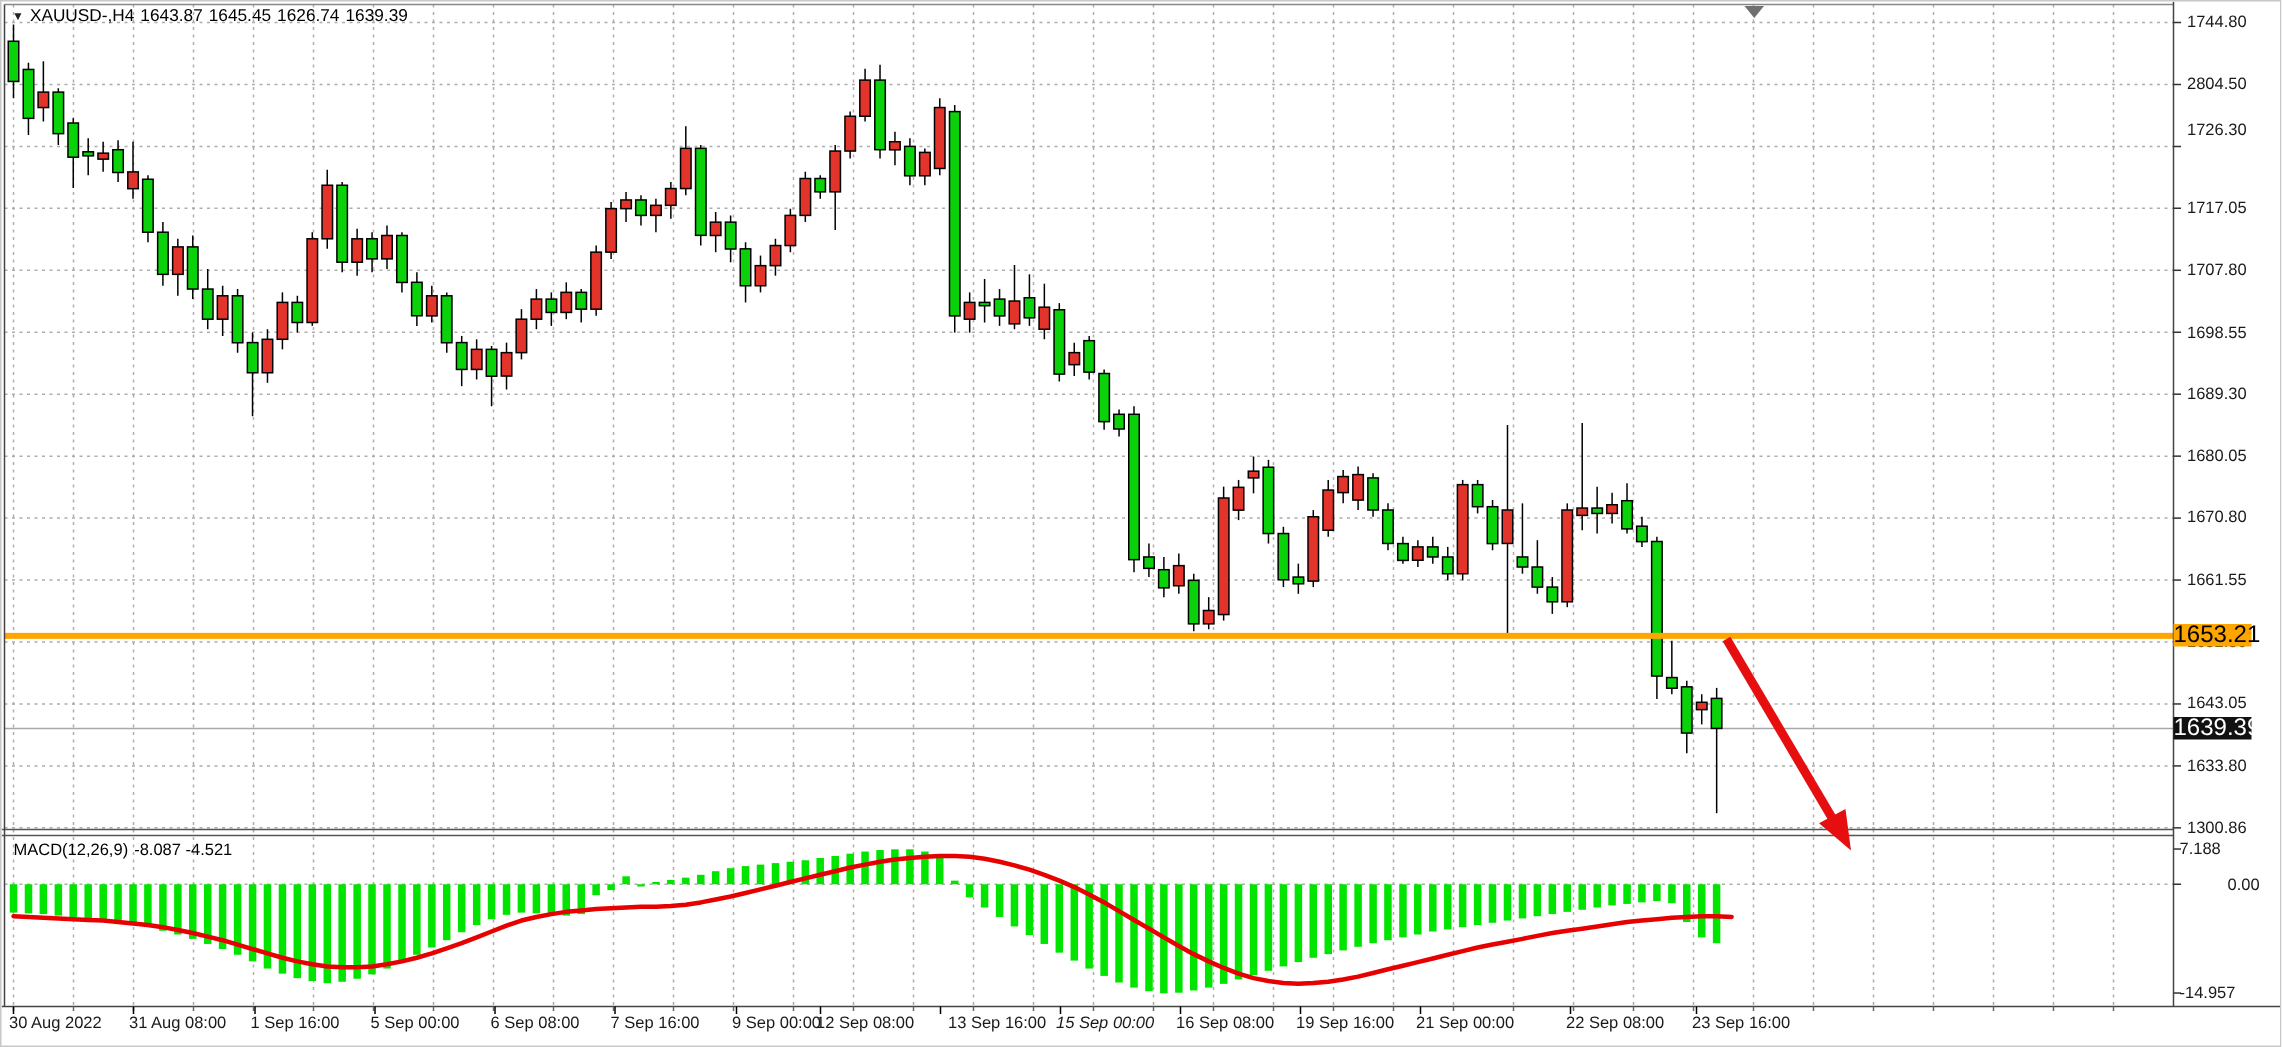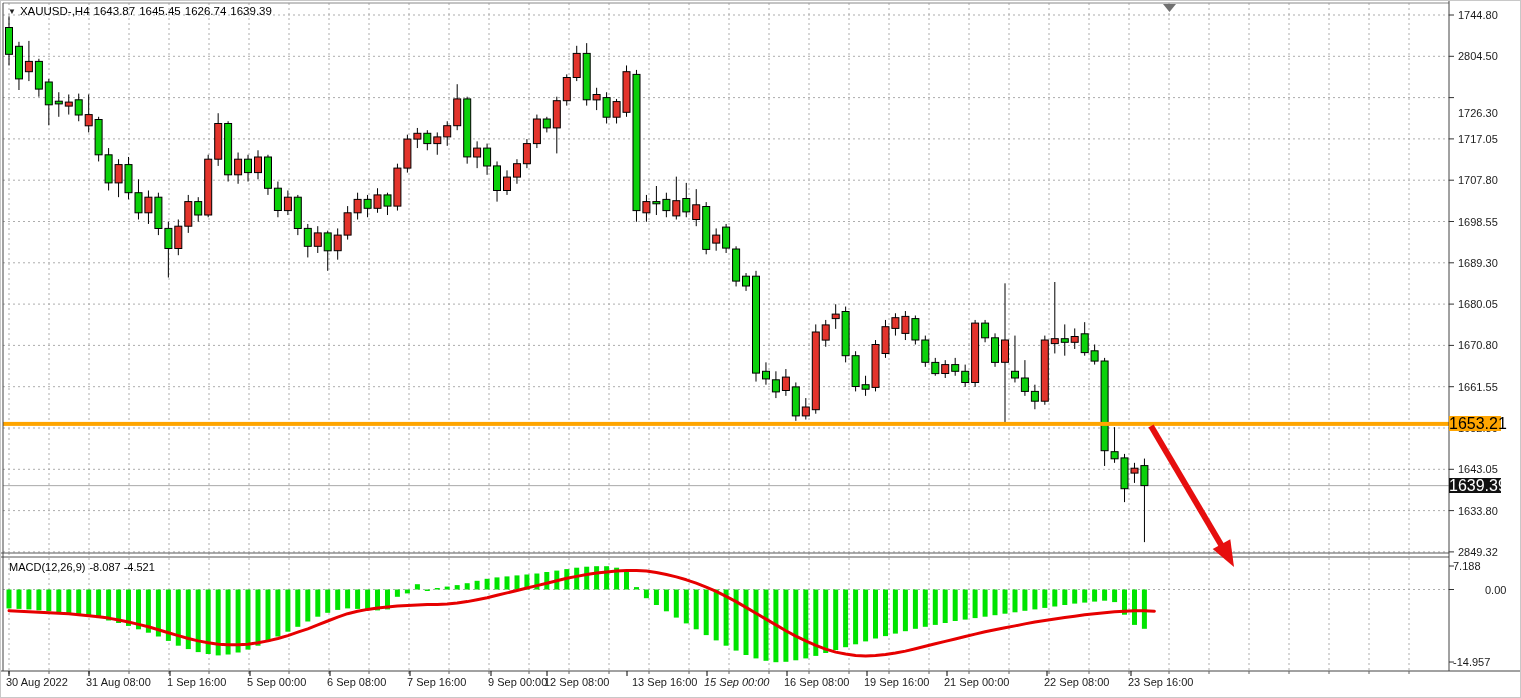--- a/index.html
+++ b/index.html
@@ -509,32 +509,32 @@
 
   <div id="labels-layer">
     <div class="hdr"><span class="tri">▼</span><span>XAUUSD-,H4</span><span>1643.87</span><span>1645.45</span><span>1626.74</span><span>1639.39</span></div>
 
     <div class="macdlab"><span>MACD(12,26,9)</span><span>-8.087 -4.521</span></div>
 
     <div class="badge badge-orange">1653.21</div>
     <div class="badge badge-black">1639.39</div>
   <div class="axlab" style="left: 1457px; top: 7px;">1744.80</div>
       <div class="axlab" style="left: 1457px; top: 48.3003px;">2804.50</div>
-      <div class="axlab" style="left: 1457px; top: 105px;">1726.30</div>
+      <div class="axlab" style="left: 1457px; top: 79px;">1726.30</div>
       <div class="axlab" style="left: 1457px; top: 130.901px;">1717.05</div>
       <div class="axlab" style="left: 1457px; top: 172.201px;">1707.80</div>
       <div class="axlab" style="left: 1457px; top: 213.502px;">1698.55</div>
       <div class="axlab" style="left: 1457px; top: 254.802px;">1689.30</div>
       <div class="axlab" style="left: 1457px; top: 296.102px;">1680.05</div>
       <div class="axlab" style="left: 1457px; top: 337.403px;">1670.80</div>
       <div class="axlab" style="left: 1457px; top: 378.703px;">1661.55</div>
       <div class="axlab hidden-tick" style="left: 1457px; top: 420.003px;">1652.30</div>
       <div class="axlab" style="left: 1457px; top: 461.304px;">1643.05</div>
       <div class="axlab" style="left: 1457px; top: 502.604px;">1633.80</div>
-      <div class="axlab" style="left: 1457px; top: 543.904px;">2849.32</div>
+      <div class="axlab" style="left: 1457px; top: 543.904px;">1300.86</div>
       <div class="axlab" style="left: 1452px; top: 558.026px;">7.188</div>
       <div class="axlab" style="left: 1452px; top: 581.5px; margin-left: 32px;">0.00</div>
       <div class="axlab" style="left: 1452px; top: 654.026px; text-align: center;">-14.957</div>
       <div class="axlab" style="left: 5px; top: 674px;">30 Aug 2022</div>
       <div class="axlab" style="left: 85px; top: 674px;">31 Aug 08:00</div>
       <div class="axlab" style="left: 166px; top: 674px;">1 Sep 16:00</div>
       <div class="axlab" style="left: 246px; top: 674px;">5 Sep 00:00</div>
       <div class="axlab" style="left: 326px; top: 674px;">6 Sep 08:00</div>
       <div class="axlab" style="left: 406px; top: 674px;">7 Sep 16:00</div>
       <div class="axlab" style="left: 487px; top: 674px;">9 Sep 00:00</div>

